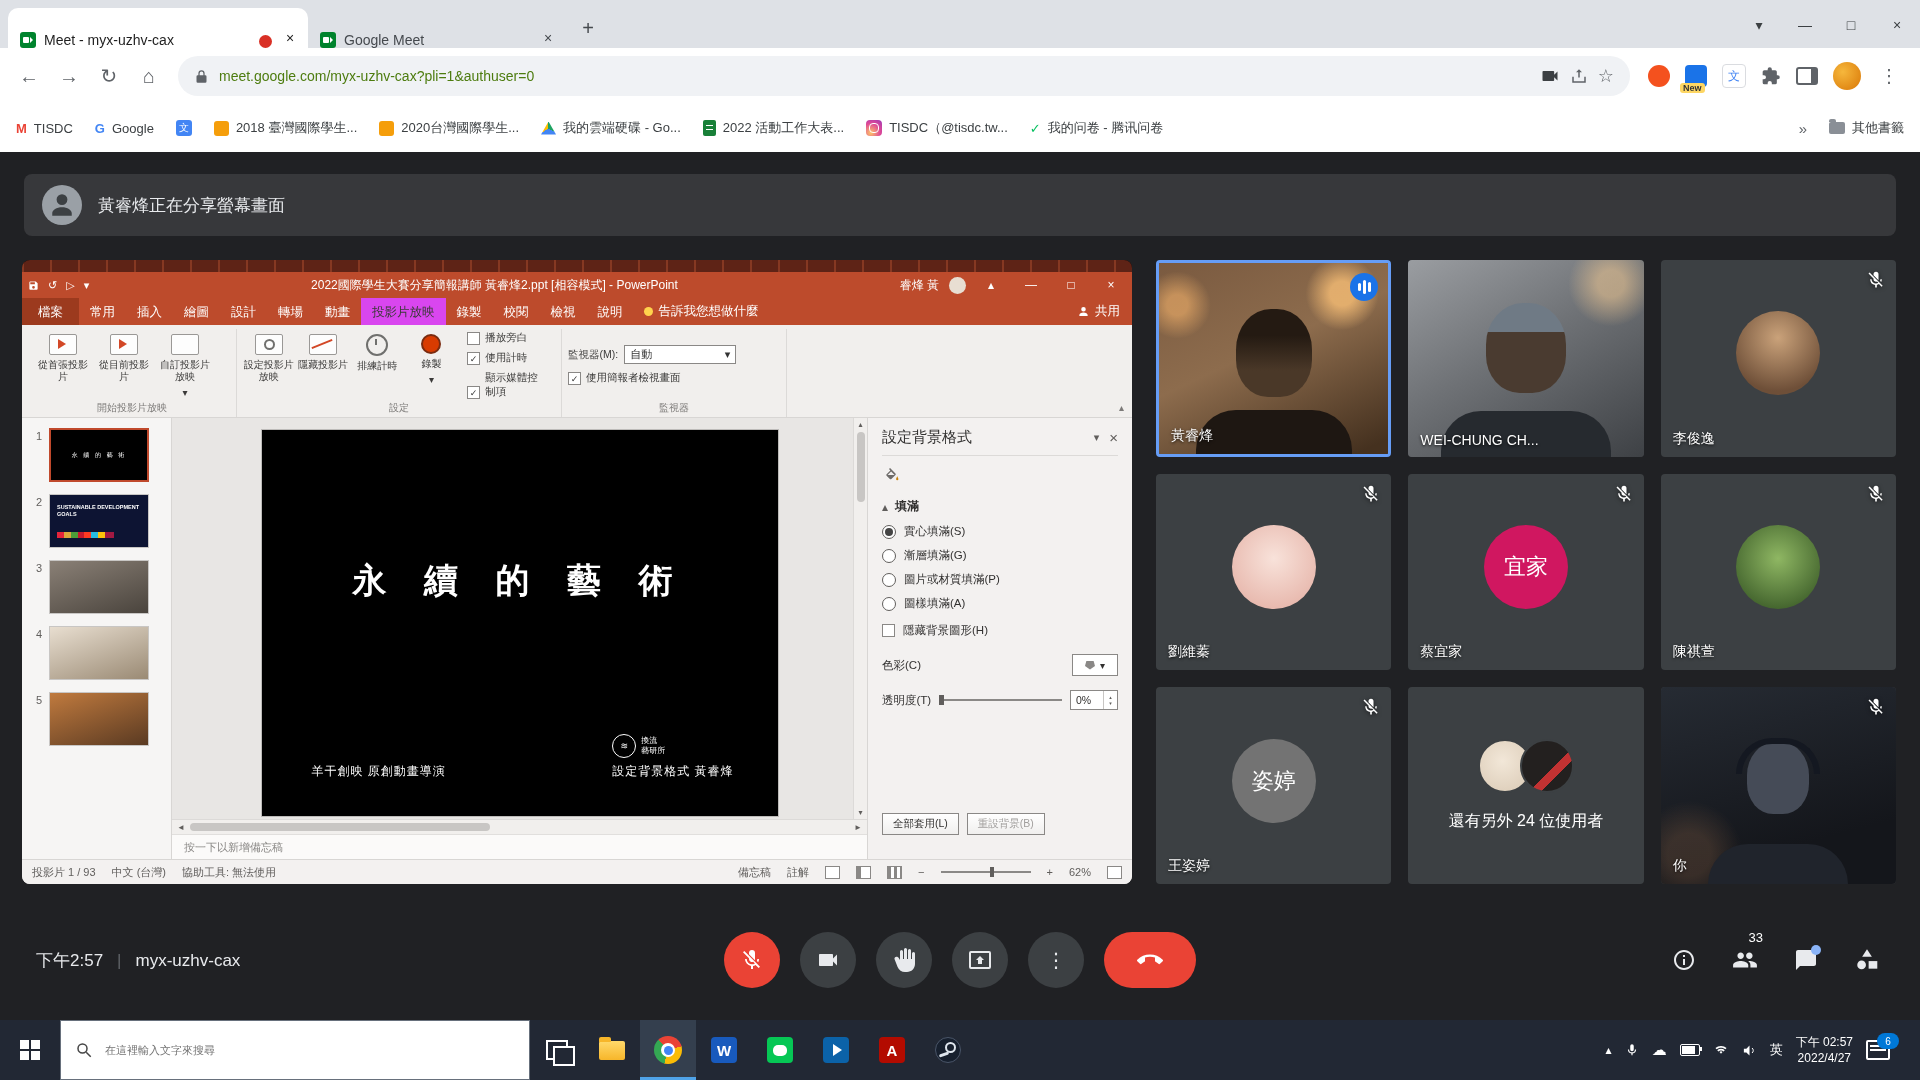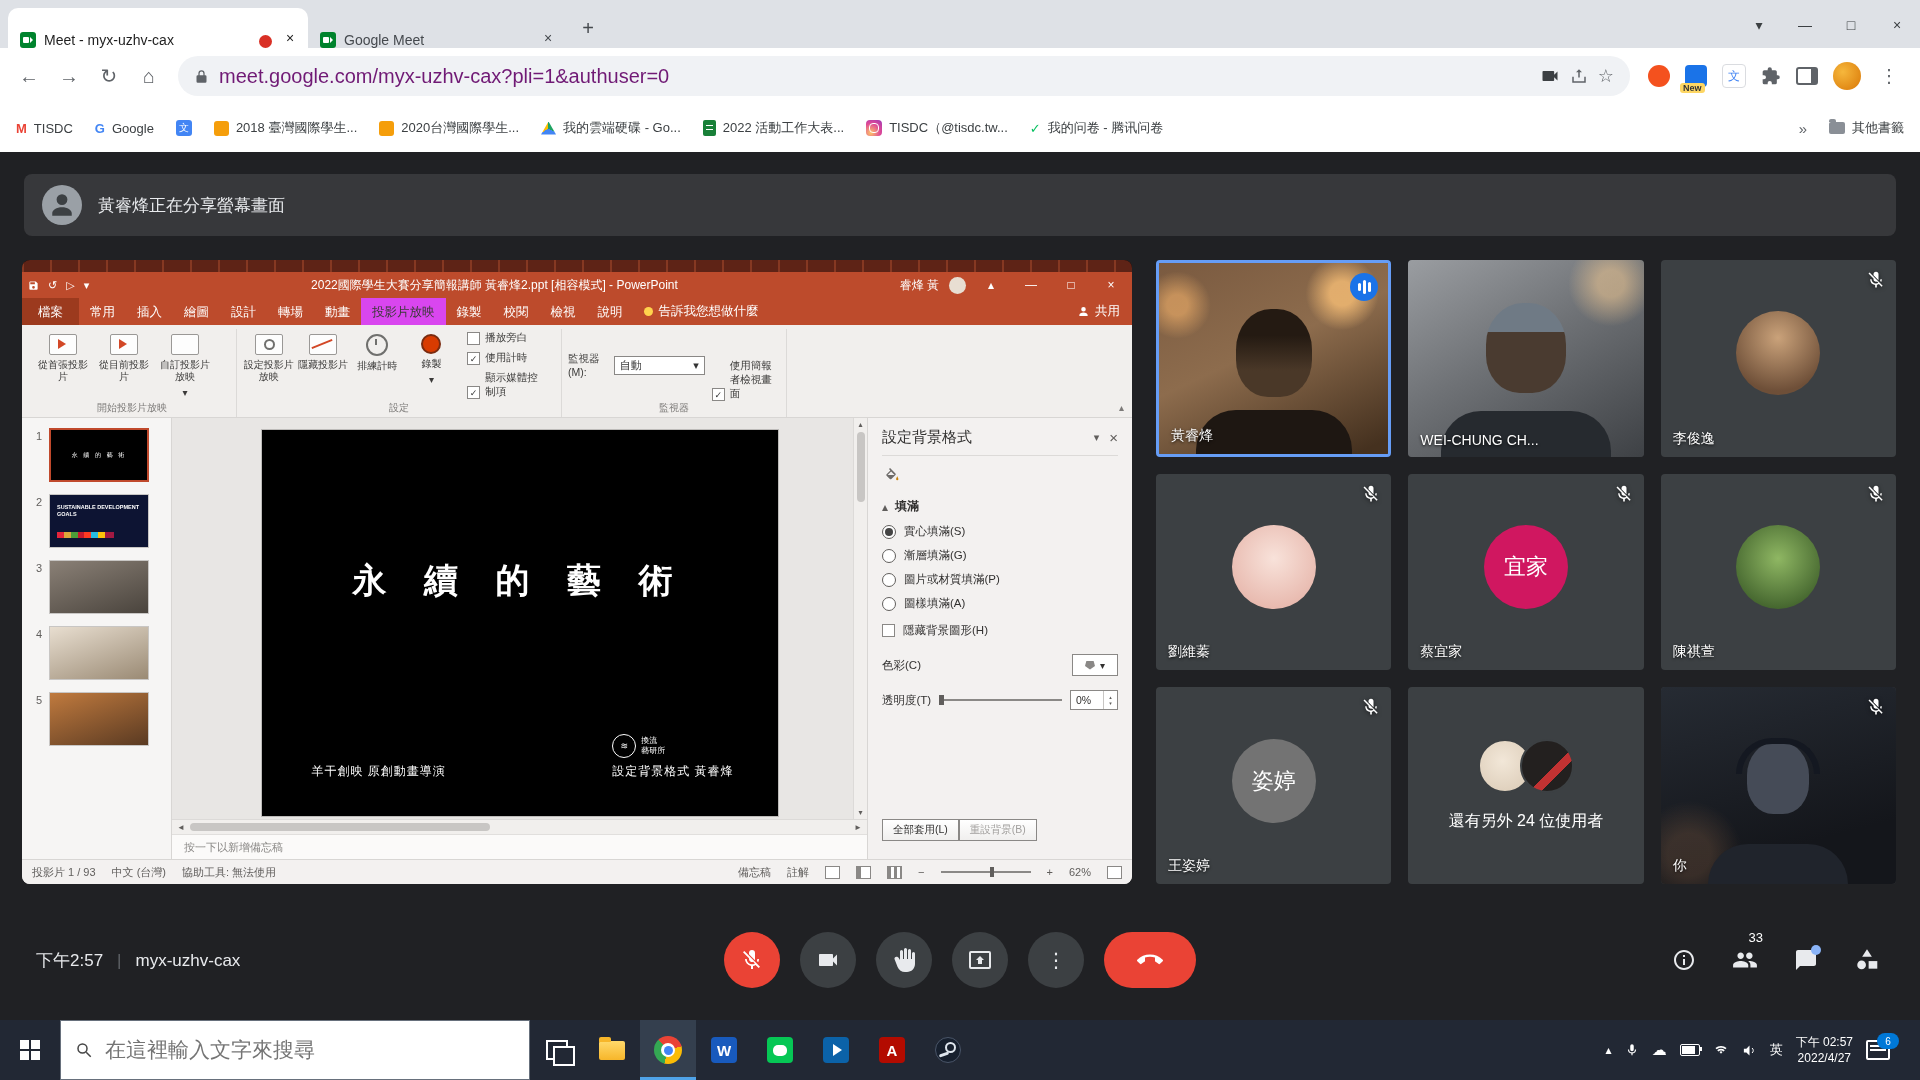--- a/index.html
+++ b/index.html
@@ -19,21 +19,21 @@
   .fav::after{content:"";position:absolute;left:10px;top:5px;border-left:3px solid #fff;border-top:3px solid transparent;border-bottom:3px solid transparent}
   .recdot{width:13px;height:13px;border-radius:50%;background:#d93025;flex:none}
   .tclose{width:20px;height:20px;border-radius:50%;display:flex;align-items:center;justify-content:center;font-size:14px;flex:none}
   .newtab{width:28px;height:28px;margin:0 0 6px 8px;display:flex;align-items:center;justify-content:center;font-size:20px;color:#45494e}
   .wc{width:46px;height:46px;display:flex;align-items:center;justify-content:center;font-size:14px;color:#3c4043}
 
   
   .toolbar{position:absolute;top:48px;left:0;right:0;height:56px;background:#fff;display:flex;align-items:center;padding:0 10px;gap:2px}
   .nav{width:38px;height:38px;border-radius:50%;display:flex;align-items:center;justify-content:center;font-size:20px;color:#5f6368}
   .omni{flex:1;height:40px;margin:0 8px;background:#f0f2f5;border-radius:20px;display:flex;align-items:center;gap:10px;padding:0 16px;min-width:0}
-  .url{font-size:20px;color:#701a75;white-space:nowrap;overflow:hidden}
+  .url{font-size:14px;color:#4d7c0f;white-space:nowrap;overflow:hidden}
   .oic{color:#3c4043;display:flex;align-items:center}
   .star{font-size:18px;color:#5f6368}
   .ext{display:flex;align-items:center;gap:15px;padding:0 8px}
   .adblock{width:22px;height:22px;border-radius:50%;background:#f4511e}
   .newext{position:relative;width:22px;height:22px;border-radius:4px;background:#1a73e8}
   .newbadge{position:absolute;left:-5px;bottom:-6px;background:#fdd663;color:#333;font-size:9px;font-weight:bold;padding:0 3px;border-radius:3px}
   .trext{width:22px;height:22px;border-radius:4px;background:#fff;border:1px solid #dadce0;color:#4285f4;font-size:12px;display:flex;align-items:center;justify-content:center}
   .panelic{width:18px;height:14px;border:2px solid #5f6368;border-radius:3px;position:relative}
   .panelic::after{content:"";position:absolute;right:0;top:0;bottom:0;width:5px;background:#5f6368}
   .prof{width:28px;height:28px;border-radius:50%;background:radial-gradient(circle at 35% 35%,#f6b73c,#d97706)}
@@ -87,21 +87,21 @@
   .mico{width:26px;height:19px;background:#fdfdfd;border:1px solid #9a9896;border-radius:2px;position:relative;flex:none}
   .mico.play::after{content:"";position:absolute;left:8px;top:4px;border-left:8px solid #d24726;border-top:5px solid transparent;border-bottom:5px solid transparent}
   .mico.gear::after{content:"";position:absolute;left:8px;top:3.5px;width:7px;height:7px;border:2px solid #70706e;border-radius:50%}
   .mico.slash::after{content:"";position:absolute;left:1px;top:8px;width:22px;height:2px;background:#d24726;transform:rotate(-22deg)}
   .clockic{width:18px;height:18px;border-radius:50%;border:2px solid #70706e;position:relative;flex:none}
   .clockic::after{content:"";position:absolute;left:7px;top:3px;width:2px;height:6px;background:#70706e}
   .recic{width:16px;height:16px;border-radius:50%;background:#d83b01;border:2px solid #7a2b10;flex:none}
   .cbcol{display:flex;flex-direction:column;justify-content:center;gap:6px;padding:0 7px;font-size:10.5px;color:#3b3a39}
   .cbrow{display:flex;align-items:flex-end;gap:5px}
   .cb{width:11px;height:11px;border:1px solid #8a8886;background:#fff;display:flex;align-items:center;justify-content:center;font-size:9px;color:#333;flex:none}
-  .monrows{display:flex;flex-direction:row;gap:7px;justify-content:center;flex:1;font-size:10.5px;color:#3b3a39}
+  .monrows{display:flex;flex-direction:column;gap:7px;justify-content:center;flex:1;font-size:10.5px;color:#3b3a39}
   .monrow{display:flex;align-items:center;gap:6px}
   .combo{width:112px;height:19px;background:#fff;border:1px solid #8a8886;display:flex;align-items:center;font-size:11px;padding:0 5px;color:#333;box-sizing:border-box}
   .ribcollapse{position:absolute;right:8px;bottom:4px;font-size:10px;color:#7c7a78}
 
   .workrow{flex:1;display:flex;min-height:0}
   .thumbs{width:150px;background:#f6f5f4;border-right:1px solid #d8d6d4;padding:10px 8px 0 6px;display:flex;flex-direction:column;gap:12px;font-size:11px;color:#605e5c;box-sizing:border-box}
   .throw{display:flex;gap:7px;align-items:flex-start}
   .tnum{width:14px;text-align:right;padding-top:2px}
   .thumb{width:100px;height:54px;background:#000;border:1px solid #c8c6c4;position:relative;overflow:hidden;box-sizing:border-box}
   .throw.sel .thumb{border:2px solid #c0492c}
@@ -140,21 +140,21 @@
   .radio.on::after{content:"";position:absolute;inset:2px;border-radius:50%;background:#444}
   .fck{display:flex;align-items:center;gap:8px;font-size:11.5px;margin:12px 0}
   .colorrow{display:flex;align-items:center;font-size:11.5px;margin-top:16px}
   .colorbtn{margin-left:auto;width:46px;height:22px;border:1px solid #8a8886;background:#fff;display:flex;align-items:center;justify-content:center;gap:5px;font-size:10px;box-sizing:border-box}
   .minibucket{width:10px;height:9px;background:#8a8886;clip-path:polygon(15% 0,85% 0,100% 60%,50% 100%,0 60%)}
   .transrow{display:flex;align-items:center;gap:8px;font-size:11.5px;margin-top:14px}
   .track{flex:1;height:2px;background:#8a8886;position:relative}
   .tthumb{position:absolute;left:0;top:-4px;width:5px;height:10px;background:#605e5c}
   .spin{width:48px;height:20px;border:1px solid #8a8886;background:#fff;display:flex;align-items:center;font-size:10.5px;padding-left:5px;position:relative;box-sizing:border-box}
   .spin .arr{position:absolute;right:0;top:0;bottom:0;width:13px;border-left:1px solid #c8c6c4;display:flex;flex-direction:column;align-items:center;justify-content:center;font-size:5px;color:#605e5c;line-height:1.2}
-  .fbtns{position:absolute;left:14px;bottom:18px;display:flex;gap:0}
+  .fbtns{position:absolute;left:14px;bottom:24px;display:flex;gap:8px}
   .fbtn{font-size:10.5px;padding:3px 10px;border:1px solid #8a8886;background:linear-gradient(#fff,#f0efee);color:#323130}
   .fbtn.dis{color:#a19f9d}
 
   .pstatus{height:24px;background:#f3f1f0;border-top:1px solid #d8d6d4;display:flex;align-items:center;font-size:11px;color:#605e5c;padding:0 10px;gap:16px;flex:none}
   .viewic{width:13px;height:11px;border:1px solid #8a8886;background:#fff}
   .viewic.b{background:linear-gradient(90deg,#8a8886 4px,#fff 4px)}
   .viewic.c{background:repeating-linear-gradient(90deg,#8a8886 0 3px,#fff 3px 6px)}
   .zoomtrack{width:90px;height:2px;background:#8a8886;position:relative}
   .zthumb{position:absolute;left:55%;top:-4px;width:4px;height:10px;background:#605e5c}
 
@@ -192,21 +192,21 @@
   .bic{position:relative;color:#e8eaed;display:flex}
   .cnt{position:absolute;top:-17px;right:-5px;font-size:13px;color:#fff}
   .bdot{position:absolute;top:-3px;right:-3px;width:10px;height:10px;border-radius:50%;background:#8ab4f8}
 
   
   .taskbar{position:absolute;left:0;right:0;bottom:0;height:60px;background:#222834;display:flex;align-items:stretch;color:#fff}
   .tstart{width:60px;display:flex;align-items:center;justify-content:center}
   .winlogo{display:grid;grid-template-columns:9px 9px;grid-template-rows:9px 9px;gap:2px}
   .winlogo i{background:#fff}
   .tsearch{width:470px;background:#fff;border:1px solid #67707c;display:flex;align-items:center;gap:10px;padding:0 14px;box-sizing:border-box}
-  .tsearch input{border:0;outline:0;flex:1;font-size:21px;color:#333;background:transparent;font-family:inherit}
+  .tsearch input{border:0;outline:0;flex:1;font-size:11px;color:#333;background:transparent;font-family:inherit}
   .tview{width:54px;display:flex;align-items:center;justify-content:center}
   .tvic{width:18px;height:16px;border:2px solid #fff;position:relative;background:#222834}
   .tvic::after{content:"";position:absolute;left:5px;top:4px;width:18px;height:16px;border:2px solid #fff;background:#222834}
   .tapp{width:56px;display:flex;align-items:center;justify-content:center;position:relative}
   .tapp.active{background:#343f4e;box-shadow:inset 0 -3px 0 #4fa3e8}
   .folder{width:26px;height:19px;background:linear-gradient(#ffd96b,#f7b62a);border-radius:2px;position:relative}
   .folder::before{content:"";position:absolute;top:-4px;left:0;width:12px;height:5px;background:#f7b62a;border-radius:2px 2px 0 0}
   .chrome{width:28px;height:28px;border-radius:50%;background:conic-gradient(from -45deg,#ea4335 0 120deg,#fbbc05 120deg 240deg,#34a853 240deg 360deg);position:relative}
   .chrome::before{content:"";position:absolute;inset:7px;background:#fff;border-radius:50%}
   .chrome::after{content:"";position:absolute;inset:9.5px;background:#4285f4;border-radius:50%}

